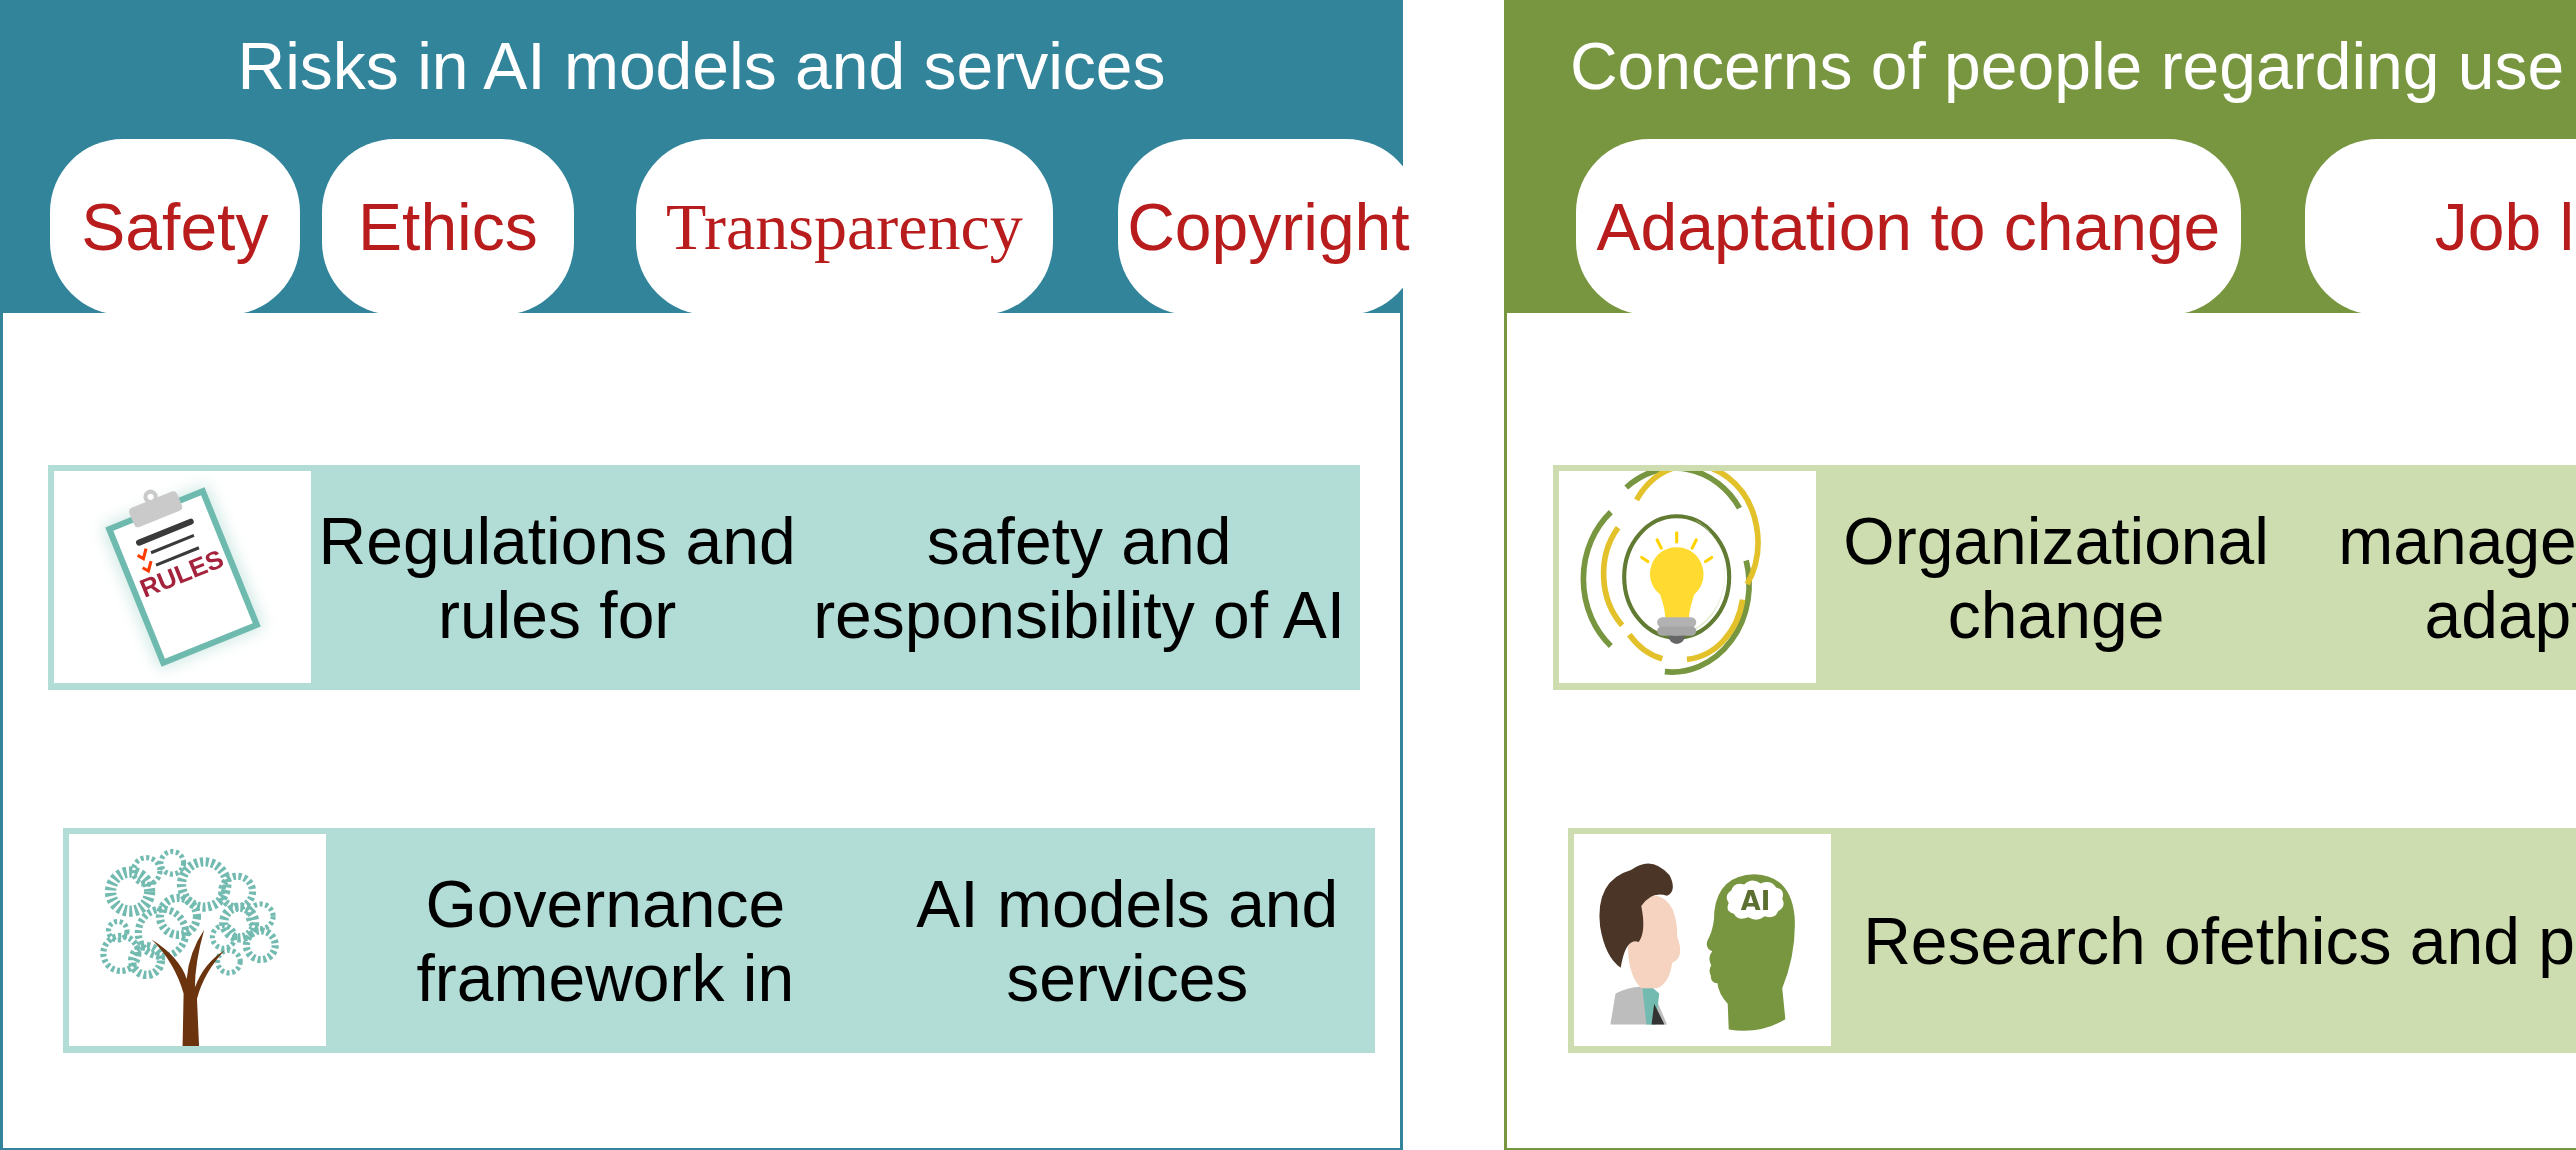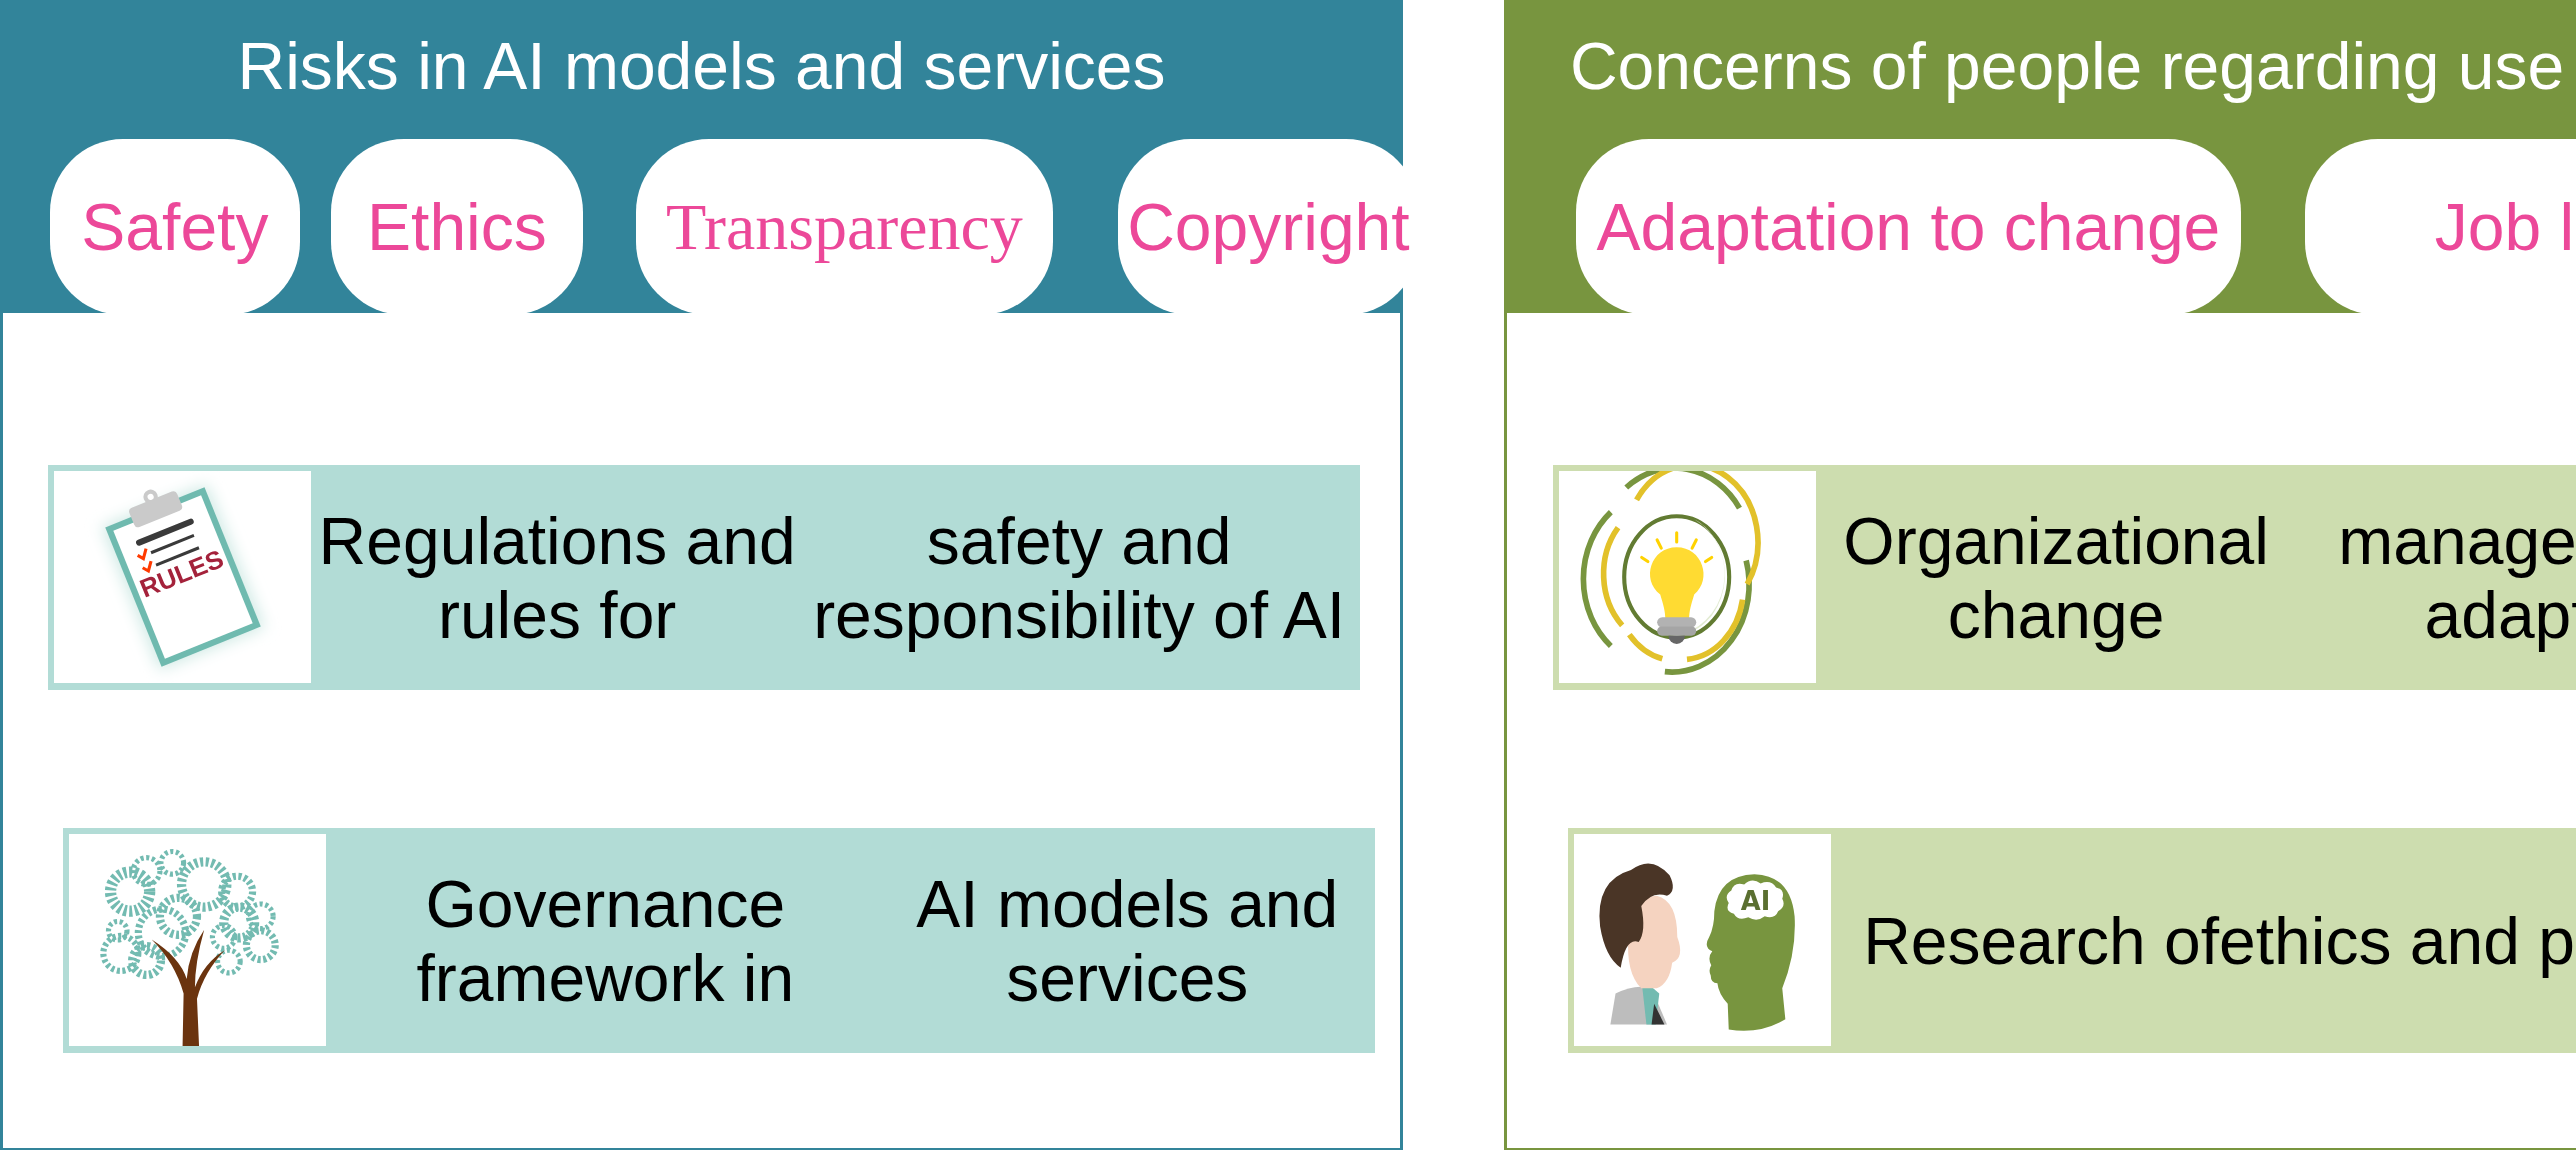--- a/index.html
+++ b/index.html
@@ -8,40 +8,40 @@
   .panel { position:absolute; top:0; height:1151px; box-sizing:border-box; }
   .panel.left { left:0; width:1403px; border:3.1px solid #32849A;padding-left:9px; }
   .panel.right { left:1504px; width:1405px; border:3.1px solid #78953F; }
   .header { position:absolute; left:-3.1px; right:-3.1px; top:-3.1px; height:313px; }
   .left .header { background:#32849A; }
   .right .header { background:#78953F; }
   .title { position:absolute; top:21.6px; left:0; right:0; text-align:center;
            color:#ffffff; font-size:66px; line-height:88px; white-space:nowrap; }
   .pill { position:absolute; top:139px; height:176px; background:#ffffff;
           border-radius:73px/73px; display:flex; align-items:center; justify-content:center;
-          font-size:66px; color:#ec4899; white-space:nowrap; overflow:visible; }
+          font-size:66px; color:#b91c1c; white-space:nowrap; overflow:visible; }
   .row { position:absolute; height:225px; box-sizing:border-box; }
   .left .row { left:45px; width:1312px; background:#B2DCD6; }
   .right .row { left:46px; width:1313px; background:#CDDDAF; }
   .row .imgbox { position:absolute; left:6.2px; top:6.2px; width:257px; height:212px; background:#ffffff; }
   .row .txt { position:absolute; left:268px; right:0; top:0; bottom:0;
               display:flex; flex-direction:row; align-items:center; justify-content:center;
               font-size:66px; line-height:74px; color:#000; text-align:center; }
   .row1 { top:462px; }
   .row2 { top:825px;margin-left:15px; }
   svg { display:block; }
 </style>
 </head>
 <body>
 
 <div class="panel left">
   <div class="header">
     <div class="title">Risks in AI models and services</div>
     <div class="pill" style="left:50px;width:250px;">Safety</div>
-    <div class="pill" style="left:331px;width:252px;">Ethics</div>
+    <div class="pill" style="left:322px;width:252px;">Ethics</div>
     <div class="pill" style="left:636px;width:417px;font-family:Liberation Serif, serif;">Transparency</div>
     <div class="pill" style="left:1118px;width:301px;">Copyright</div>
   </div>
 
   <div class="row row1">
     <div class="imgbox">
       <svg width="257" height="212" viewBox="0 0 498 412">
         <defs>
           <filter id="glow" x="-30%" y="-30%" width="160%" height="160%">
             <feGaussianBlur stdDeviation="14"></feGaussianBlur>

